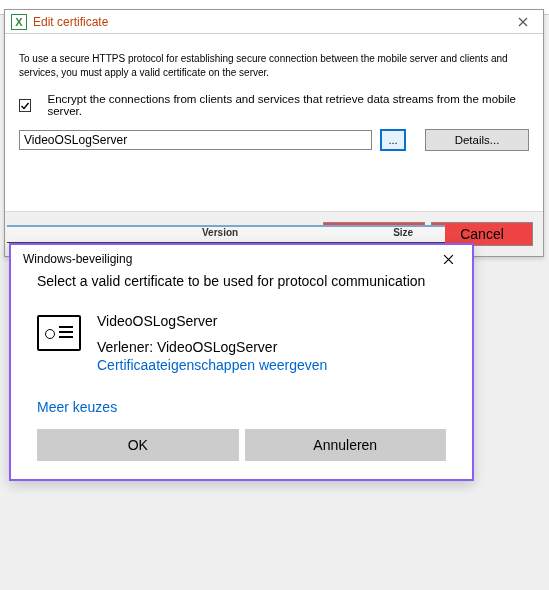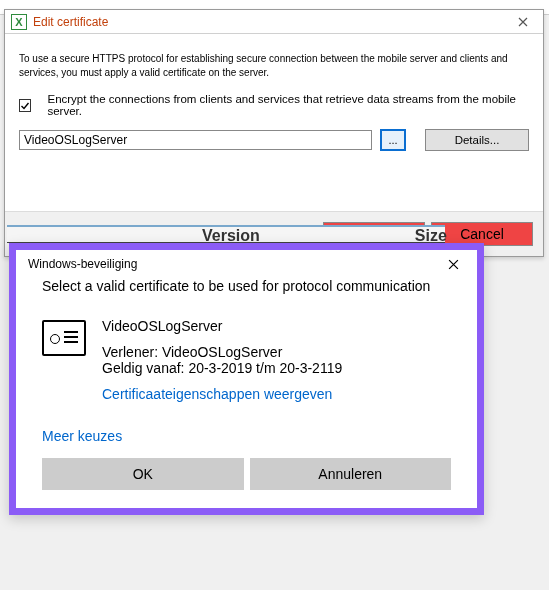--- a/index.html
+++ b/index.html
@@ -149,35 +149,35 @@
   
   .strip {
     position: absolute;
     top: 225px;
     left: 7px;
     width: 438px;
     height: 15px;
     border-top: 2px solid #7aa8cc;
     border-bottom: 1px solid #404040;
     background: #f5f5f5;
-    font-size: 16px;
+    font-size: 10px;
     color: #333;
     display: flex;
   }
   .strip span.mid { margin-left: 195px; font-weight: bold; }
   .strip span.end { margin-left: 155px; font-weight: bold; }
 
   
   .win2 {
     position: absolute;
     top: 243px;
     left: 9px;
     width: 461px;
     background: #fff;
-    border: 7px solid #8b5cf6;
+    border: 2px solid #8b5cf6;
     box-shadow: 0 4px 12px rgba(0,0,0,0.18);
   }
   .win2-titlebar {
     display: flex;
     align-items: center;
     height: 28px;
     padding: 0 4px 0 12px;
   }
   .win2-title {
     flex: 1;
@@ -313,21 +313,20 @@
         </svg>
     </div>
   </div>
   <div class="win2-body">
     <div class="win2-sub">Select a valid certificate to be used for protocol communication</div>
     <div class="cert-row">
       <div class="cert-icon"></div>
       <div class="cert-info">
         <div class="cert-name">VideoOSLogServer</div>
         <div class="cert-issuer">Verlener: VideoOSLogServer</div>
-        <div class="cert-valid">Geldig vanaf: 20-3-2019 t/m 20-3-2119</div>
         <div class="cert-link">Certificaateigenschappen weergeven</div>
       </div>
     </div>
     <div class="more-link">Meer keuzes</div>
     <div class="win2-buttons">
       <div class="win2-btn">OK</div>
       <div class="win2-btn">Annuleren</div>
     </div>
   </div>
 </div>

